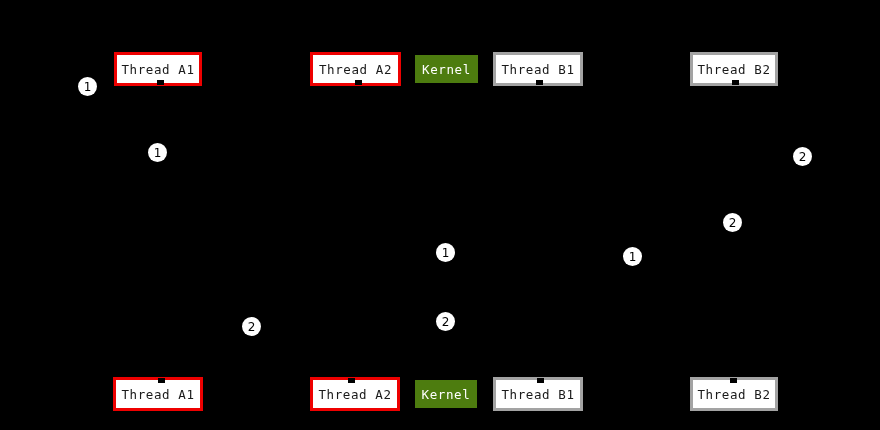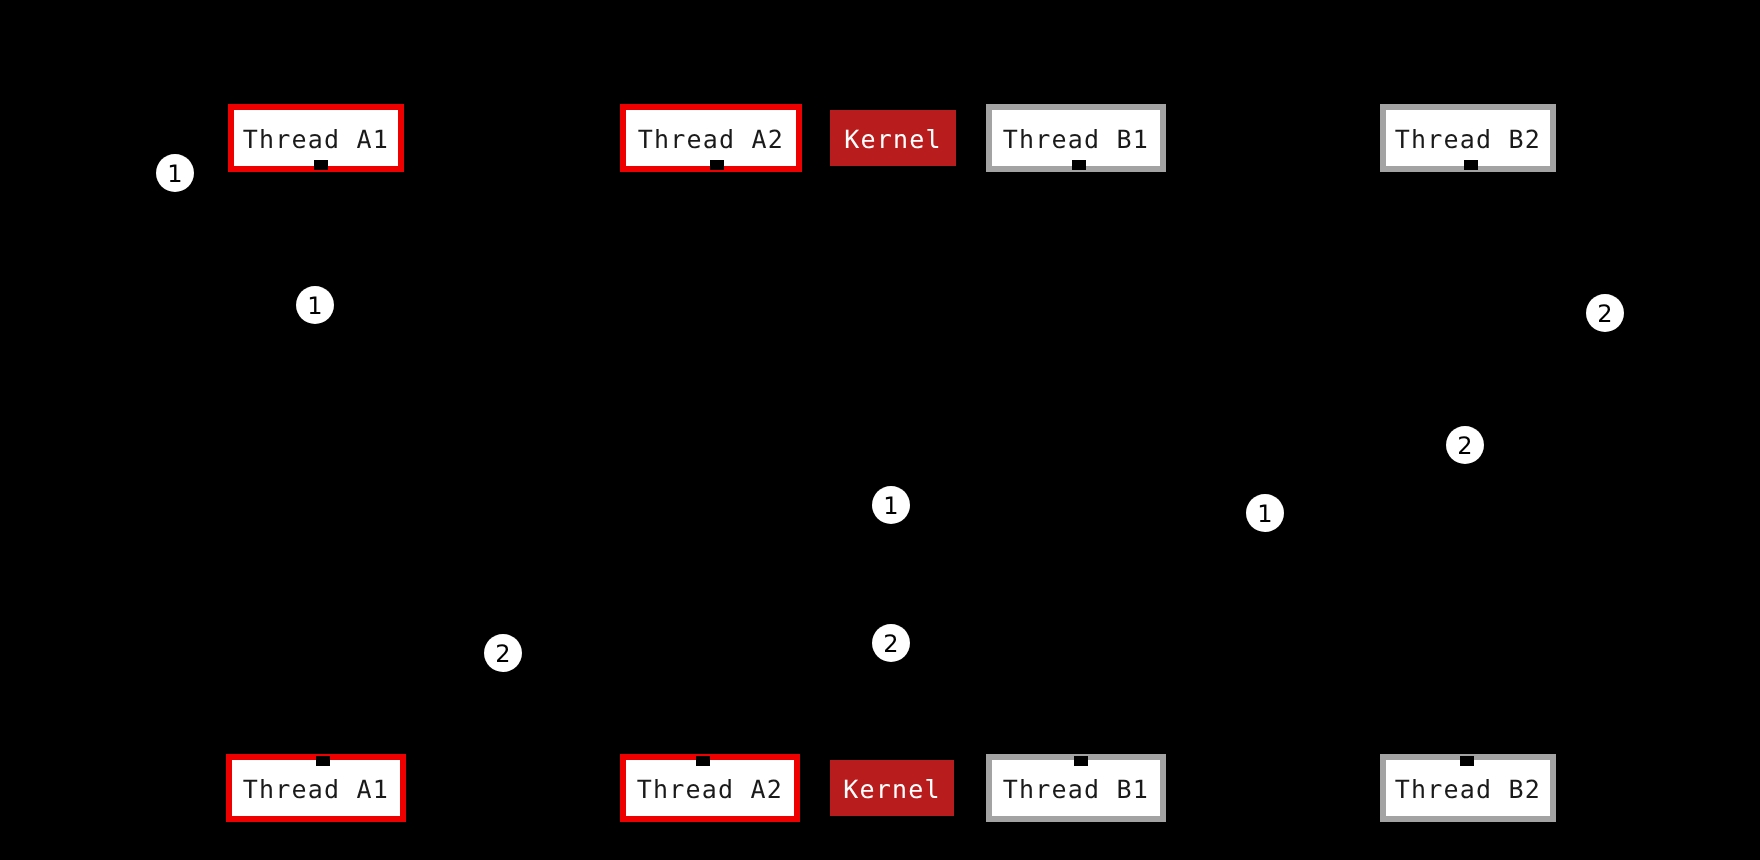--- a/index.html
+++ b/index.html
@@ -9,21 +9,21 @@
   }
   .box{
     position:absolute;background:#ffffff;box-sizing:border-box;
     display:flex;align-items:center;justify-content:center;
   }
   .box .lbl{
     font-size:12.5px;letter-spacing:0.6px;color:#1a1a1a;white-space:nowrap;
   }
   .box.red{border:3px solid #ee0000;}
   .box.blue{border:3px solid #a3a3a3;}
-  .box.kernel{background:#b91c1c;border:none;}
+  .box.kernel{background:#4d7c0f;border:none;}
   .box.kernel .lbl{color:#ffffff;}
   .notch{
     position:absolute;width:7px;height:5px;background:#000;display:block;
   }
   .notch-b{bottom:-2px;}
   .notch-t{top:-2px;}
   .marker{
     position:absolute;width:19px;height:19px;border-radius:50%;
     background:#ffffff;display:flex;align-items:center;justify-content:center;
     font-family:"DejaVu Sans",sans-serif;font-size:12px;color:#000;

